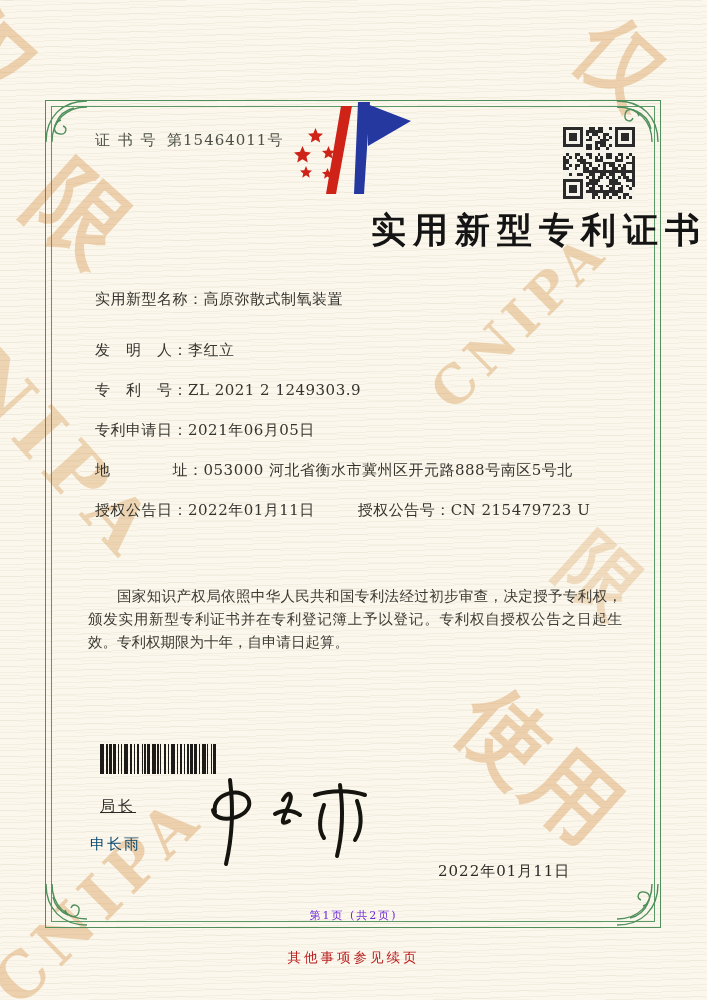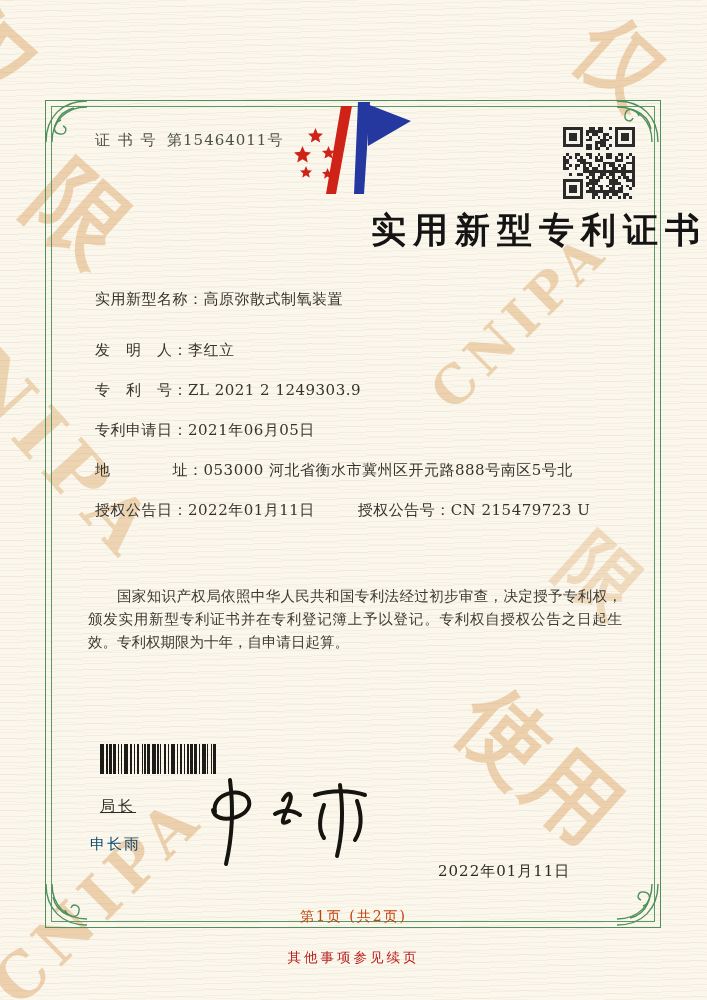--- a/index.html
+++ b/index.html
@@ -58,21 +58,21 @@
   .grant2{margin-left:38px;margin-top:14px;}
   .paras{position:absolute;left:88px;top:585px;width:534px;font-size:14.5px;
     line-height:1.6;color:#3b3a33;text-align:justify;}
   .paras p{margin:0 0 7px 0;text-indent:2em;}
   .barcode{position:absolute;left:100px;top:744px;width:122px;height:32px;}
   .director-title{position:absolute;left:100px;top:797px;font-size:15px;letter-spacing:3px;color:#2c2b26;text-decoration:underline;}
   .director-name{position:absolute;left:90px;top:835px;font-size:15px;letter-spacing:2px;color:#0c4a6e;}
   .signature{position:absolute;left:185px;top:772px;width:210px;height:100px;}
   .issue-date{position:absolute;left:438px;top:862px;font-size:15px;letter-spacing:1px;color:#2c2b26;}
   .page-indicator{position:absolute;left:0;right:0;top:908px;text-align:center;
-    font-size:14px;letter-spacing:2px;color:#c2410c;}
+    font-size:11px;letter-spacing:2px;color:#6d28d9;}
   .footer-note{position:absolute;left:0;right:0;top:949px;text-align:center;
     font-size:13.5px;letter-spacing:3px;color:#b91c1c;}
 </style>
 </head>
 <body>
 
 <div class="page">
 
   <div>
     <span class="wm wm1">仅</span>

